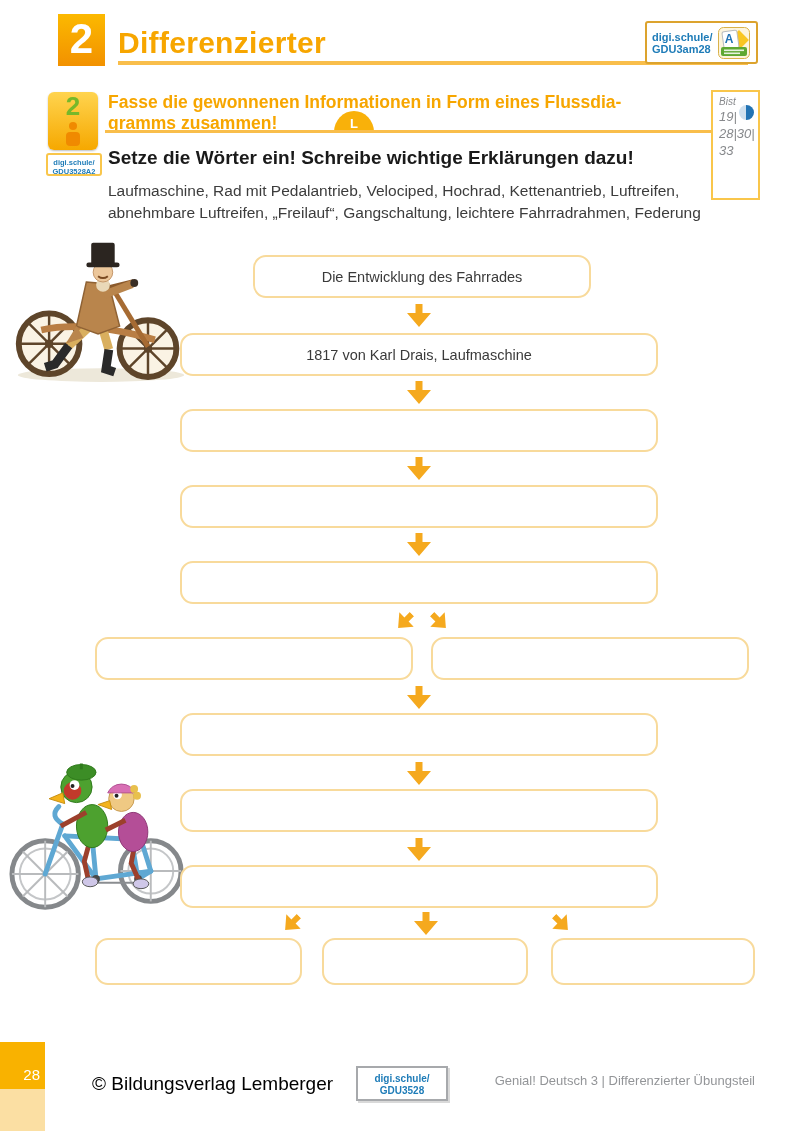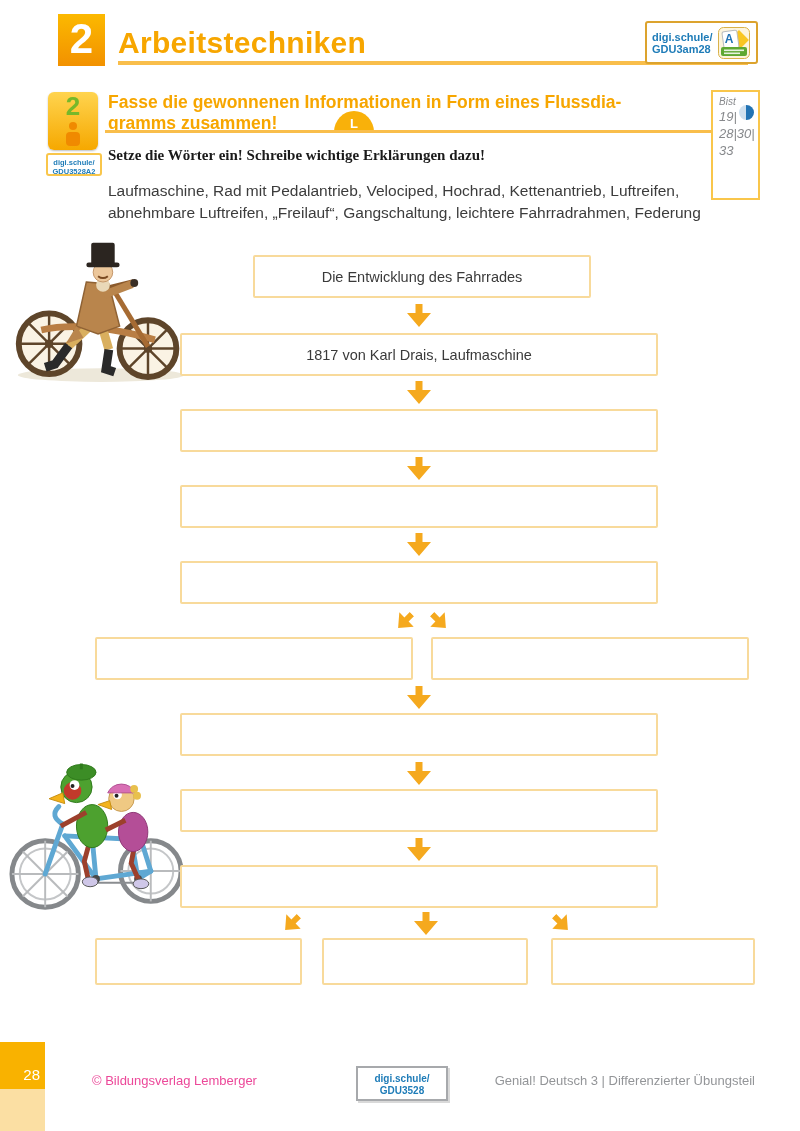--- a/index.html
+++ b/index.html
@@ -52,54 +52,54 @@
     position:absolute;left:711px;top:90px;width:49px;height:110px;background:#fff;
     border:2px solid #F9C64B;box-sizing:border-box;padding:4px 0 0 6px;
     color:#87898C;font-style:italic;
   }
   .bist-box .lbl{font-size:10px;line-height:12px;}
   .bist-box .ln{font-size:13px;line-height:17px;}
   .pie-icon{
     position:absolute;right:4px;top:13px;width:15px;height:15px;border-radius:50%;
     background:linear-gradient(90deg,#CFE0EE 46%,#2273B4 46%);
   }
-  .instruction{position:absolute;left:108px;top:147px;font-size:15px;font-weight:bold;color:#1A1A1A;font-family:Liberation Serif, serif;}
+  .instruction{position:absolute;left:108px;top:147px;font-size:19px;font-weight:bold;color:#1A1A1A;}
   .word-list{position:absolute;left:108px;top:180px;width:650px;font-size:15.5px;color:#3C3C3C;line-height:22px;}
   
   .fbox{
-    position:absolute;height:43px;background:#fff;border:2px solid #F8DA9B;border-radius:2px;
+    position:absolute;height:43px;background:#fff;border:2px solid #F8DA9B;border-radius:13px;
     display:flex;align-items:center;justify-content:center;
     font-size:14.5px;color:#3A3A3A;box-sizing:border-box;
   }
   .fbox.tall{height:47px;}
   .arrow{position:absolute;width:26px;height:23px;}
   .darrow{position:absolute;width:22px;height:20px;}
   .rot-dl{transform:rotate(45deg);}
   .rot-dr{transform:rotate(-45deg);}
   
   .page-tab{
     position:absolute;left:0;top:1042px;width:45px;height:47px;background:#F9B200;
     color:#fff;font-size:15px;text-align:right;box-sizing:border-box;padding:24px 5px 10px 0;
   }
   .page-tab-pale{position:absolute;left:0;top:1089px;width:45px;height:42px;background:#FBDFA3;}
-  .footer-copy{position:absolute;left:92px;top:1073px;color:#ec4899;font-size:13px;}
+  .footer-copy{position:absolute;left:92px;top:1073px;color:#000000;font-size:19px;}
   .footer-badge{
     position:absolute;left:356px;top:1066px;width:92px;height:35px;background:#fff;
     border:2px solid #A7A9AC;box-shadow:2px 2px 0 rgba(0,0,0,.15);box-sizing:border-box;
     text-align:center;color:#1E7CB8;font-size:10px;font-weight:bold;line-height:12px;padding-top:5px;
   }
   .footer-edition{position:absolute;right:45px;top:1073px;color:#939598;font-size:13px;}
 </style>
 </head>
 <body>
 
 <div class="page">
 
   <div class="chapter-box">2</div>
-  <div class="chapter-title">Arbeitstechniken</div>
+  <div class="chapter-title">Differenzierter</div>
   <div class="title-rule"></div>
 
   <div class="header-badge">
     <div class="txt">
       <div>digi.schule/</div>
       <div>GDU3am28</div>
     </div>
     <svg width="32" height="32" viewBox="0 0 32 32">
       <rect x="0.5" y="0.5" width="31" height="31" rx="5" fill="#FDF4DC" stroke="#D9B24A"></rect>
       <rect x="14" y="6" width="14" height="14" transform="rotate(45 21 13)" fill="#F9C623"></rect>

